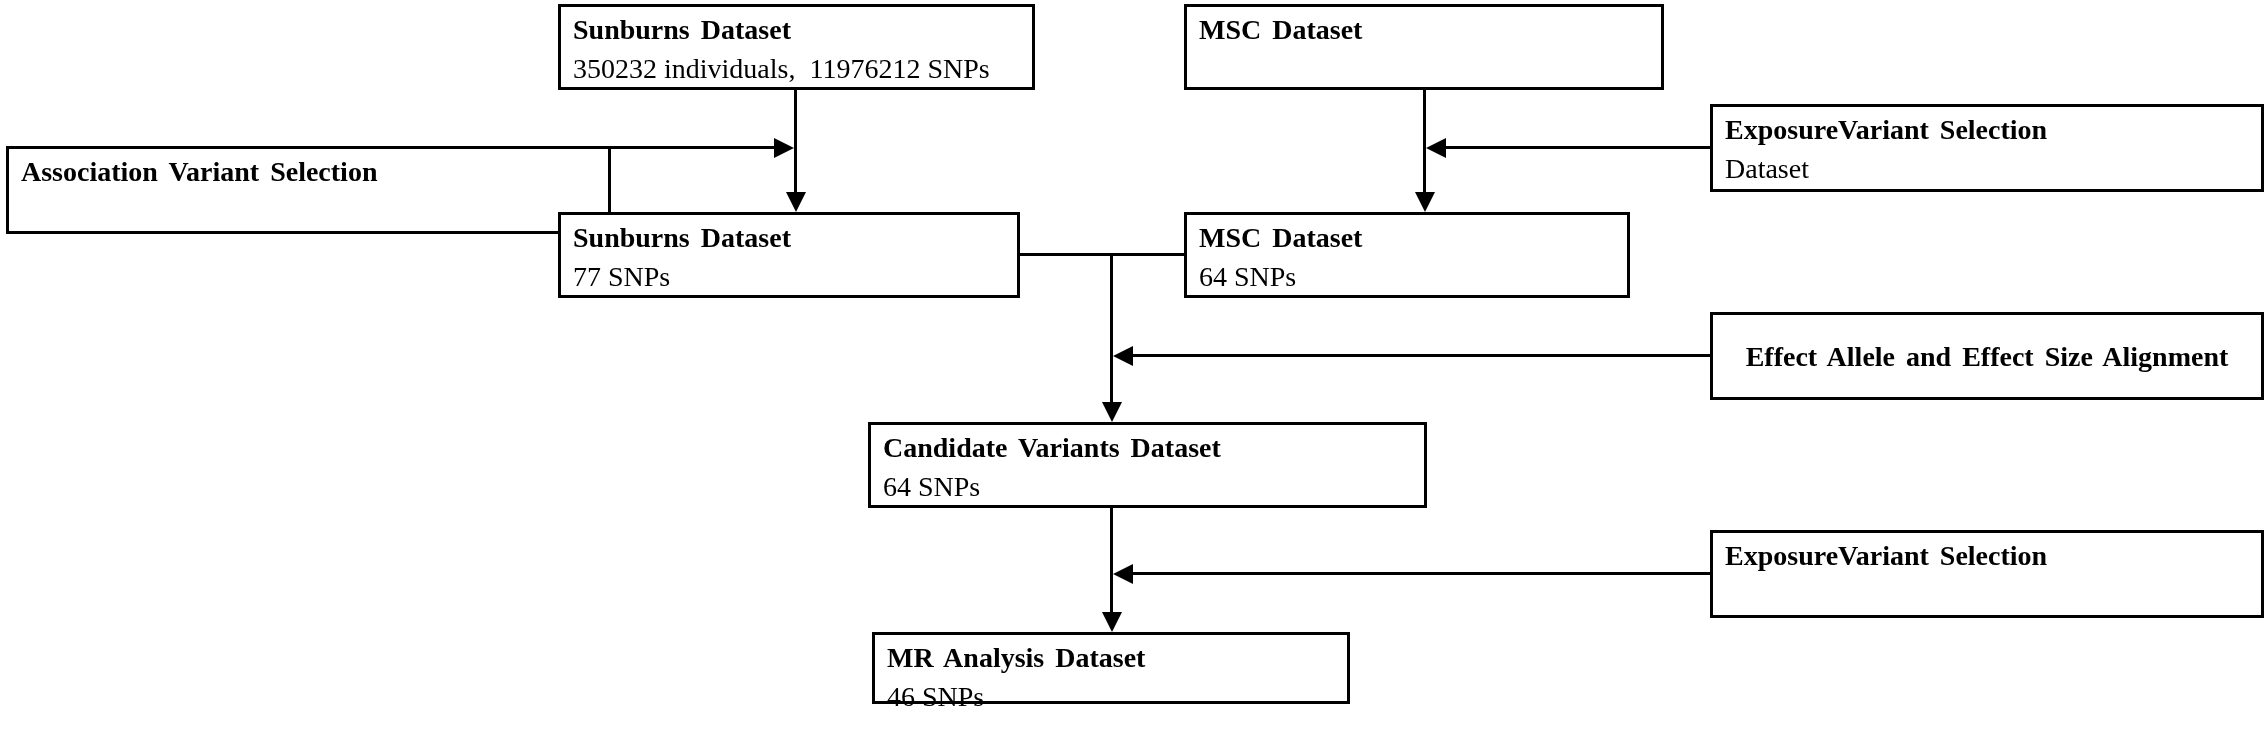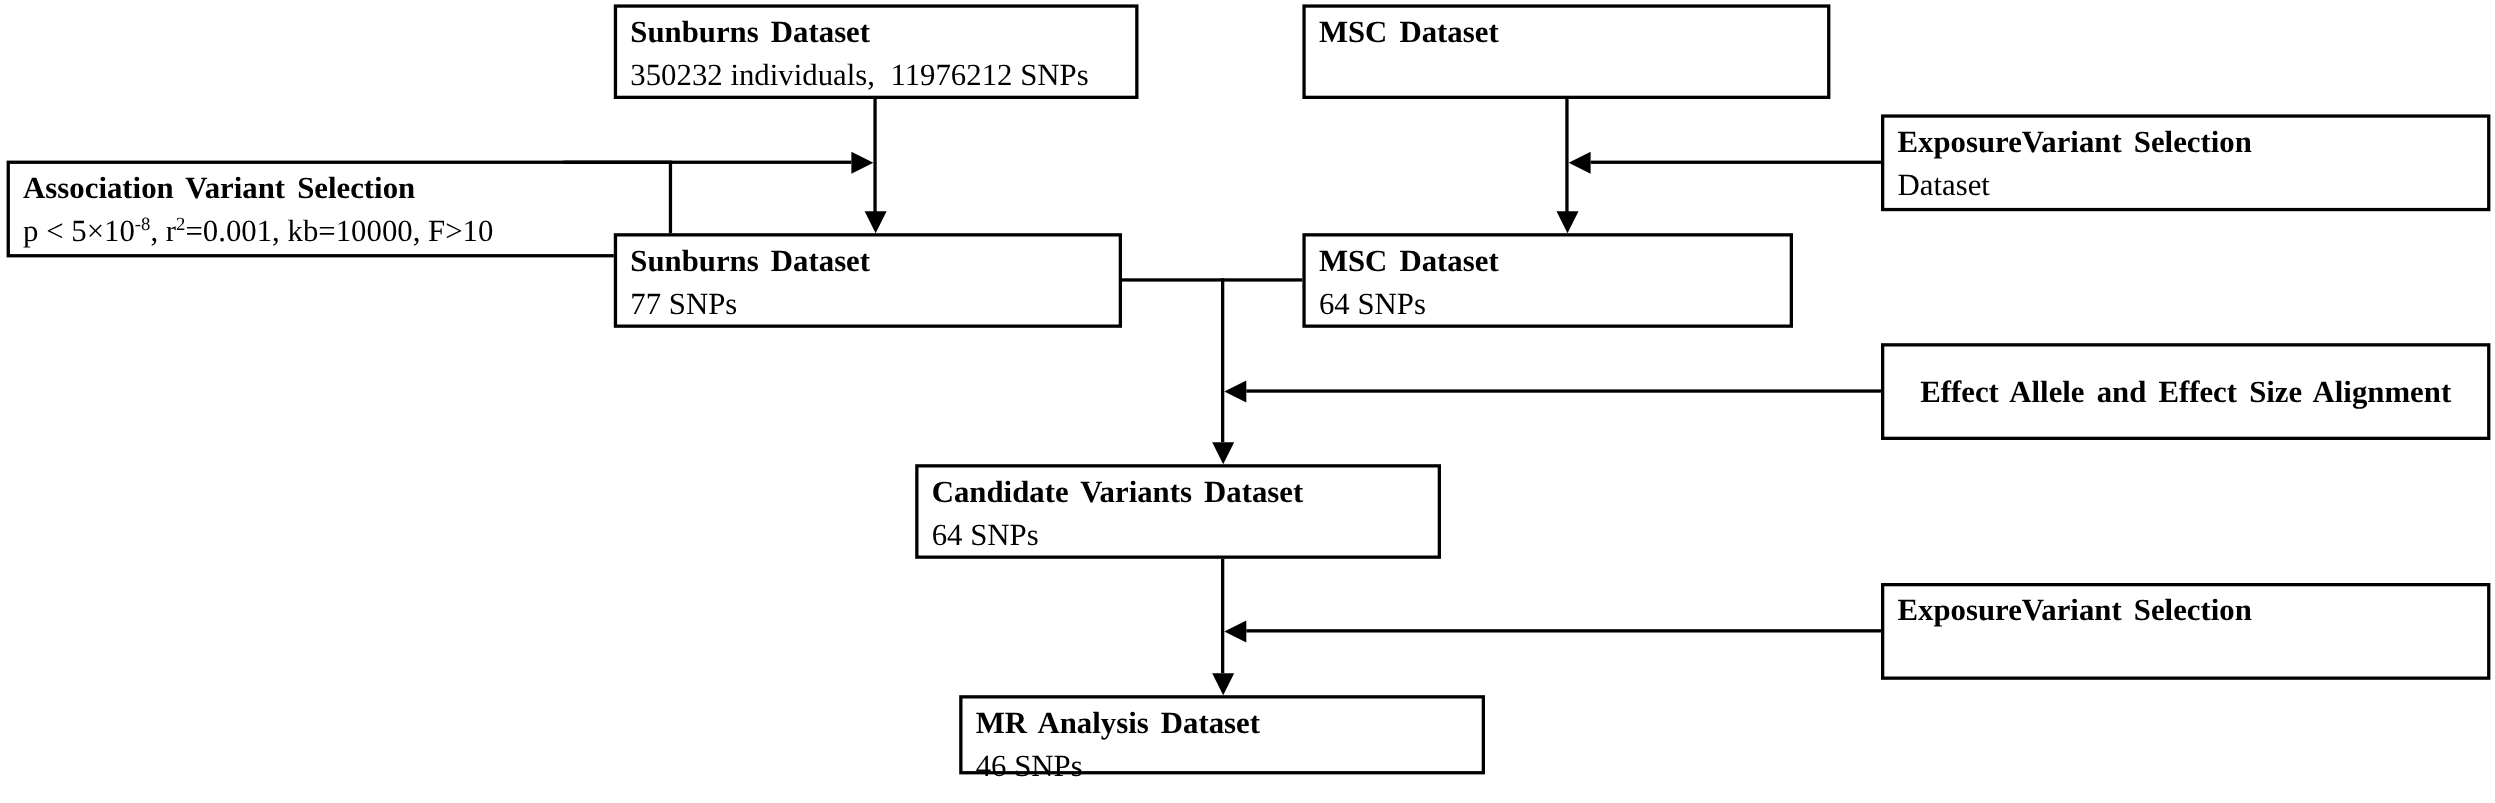--- a/index.html
+++ b/index.html
@@ -72,21 +72,20 @@
     <div class="title">Sunburns Dataset</div>
     <div class="sub">350232 individuals,  11976212 SNPs</div>
   </div>
 
   <div class="box" style="left:1184px; top:4px; width:480px; height:86px;">
     <div class="title">MSC Dataset</div>
   </div>
 
   <div class="box" style="left:6px; top:104px; width:605px; height:88px;margin-top:42px;">
     <div class="title">Association Variant Selection</div>
-    <div class="sub"><span>p &lt; 5×10</span><span class="sup">-8</span><span>, r</span><span class="sup">2</span><span>=0.001, kb=10000, F&gt;10</span></div>
   </div>
 
   <div class="box" style="left:1710px; top:104px; width:554px; height:88px;">
     <div class="title">ExposureVariant Selection</div>
     <div class="sub">Dataset</div>
   </div>
 
   <div class="box" style="left:558px; top:212px; width:462px; height:86px;">
     <div class="title">Sunburns Dataset</div>
     <div class="sub">77 SNPs</div>
@@ -94,21 +93,21 @@
 
   <div class="box" style="left:1184px; top:212px; width:446px; height:86px;">
     <div class="title">MSC Dataset</div>
     <div class="sub">64 SNPs</div>
   </div>
 
   <div class="box single" style="left:1710px; top:312px; width:554px; height:88px;justify-content:center;">
     <div class="title">Effect Allele and Effect Size Alignment</div>
   </div>
 
-  <div class="box" style="left:832px; top:422px; width:478px; height:86px;">
+  <div class="box" style="left:868px; top:422px; width:559px; height:86px;">
     <div class="title">Candidate Variants Dataset</div>
     <div class="sub">64 SNPs</div>
   </div>
 
   <div class="box" style="left:1710px; top:530px; width:554px; height:88px;">
     <div class="title">ExposureVariant Selection</div>
   </div>
 
   <div class="box" style="left:872px; top:632px; width:478px; height:72px;">
     <div class="title">MR Analysis Dataset</div>

